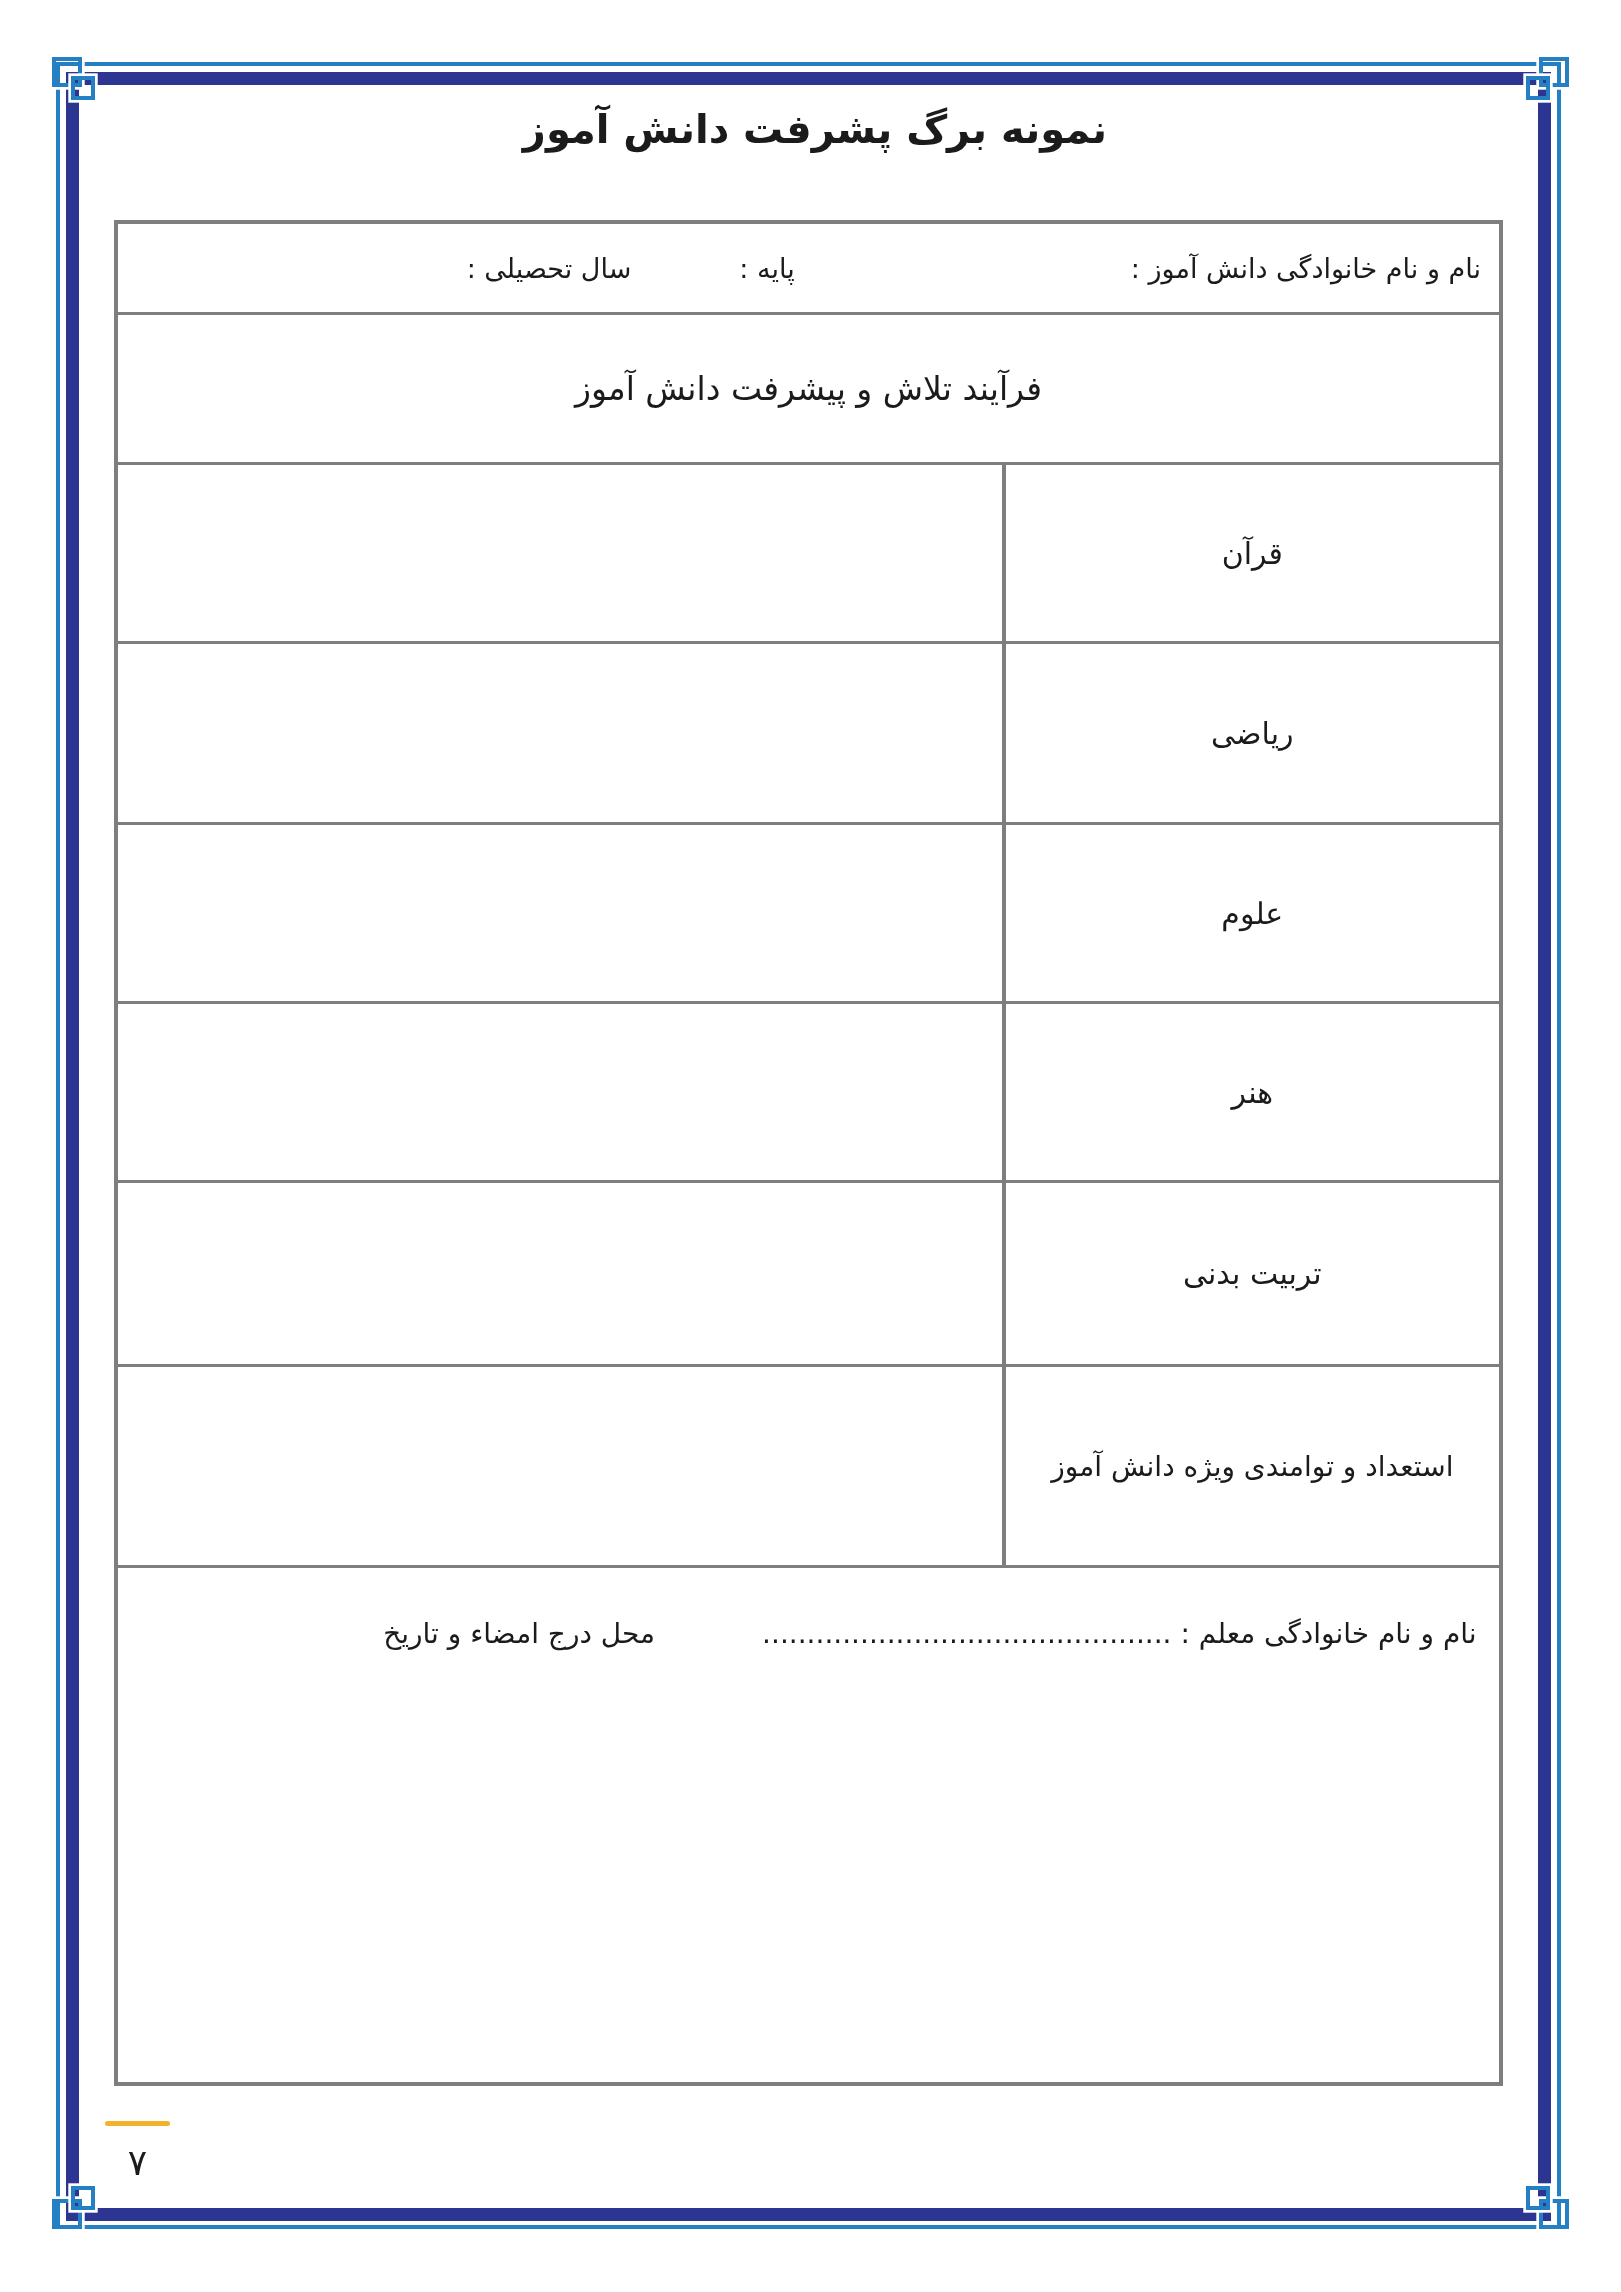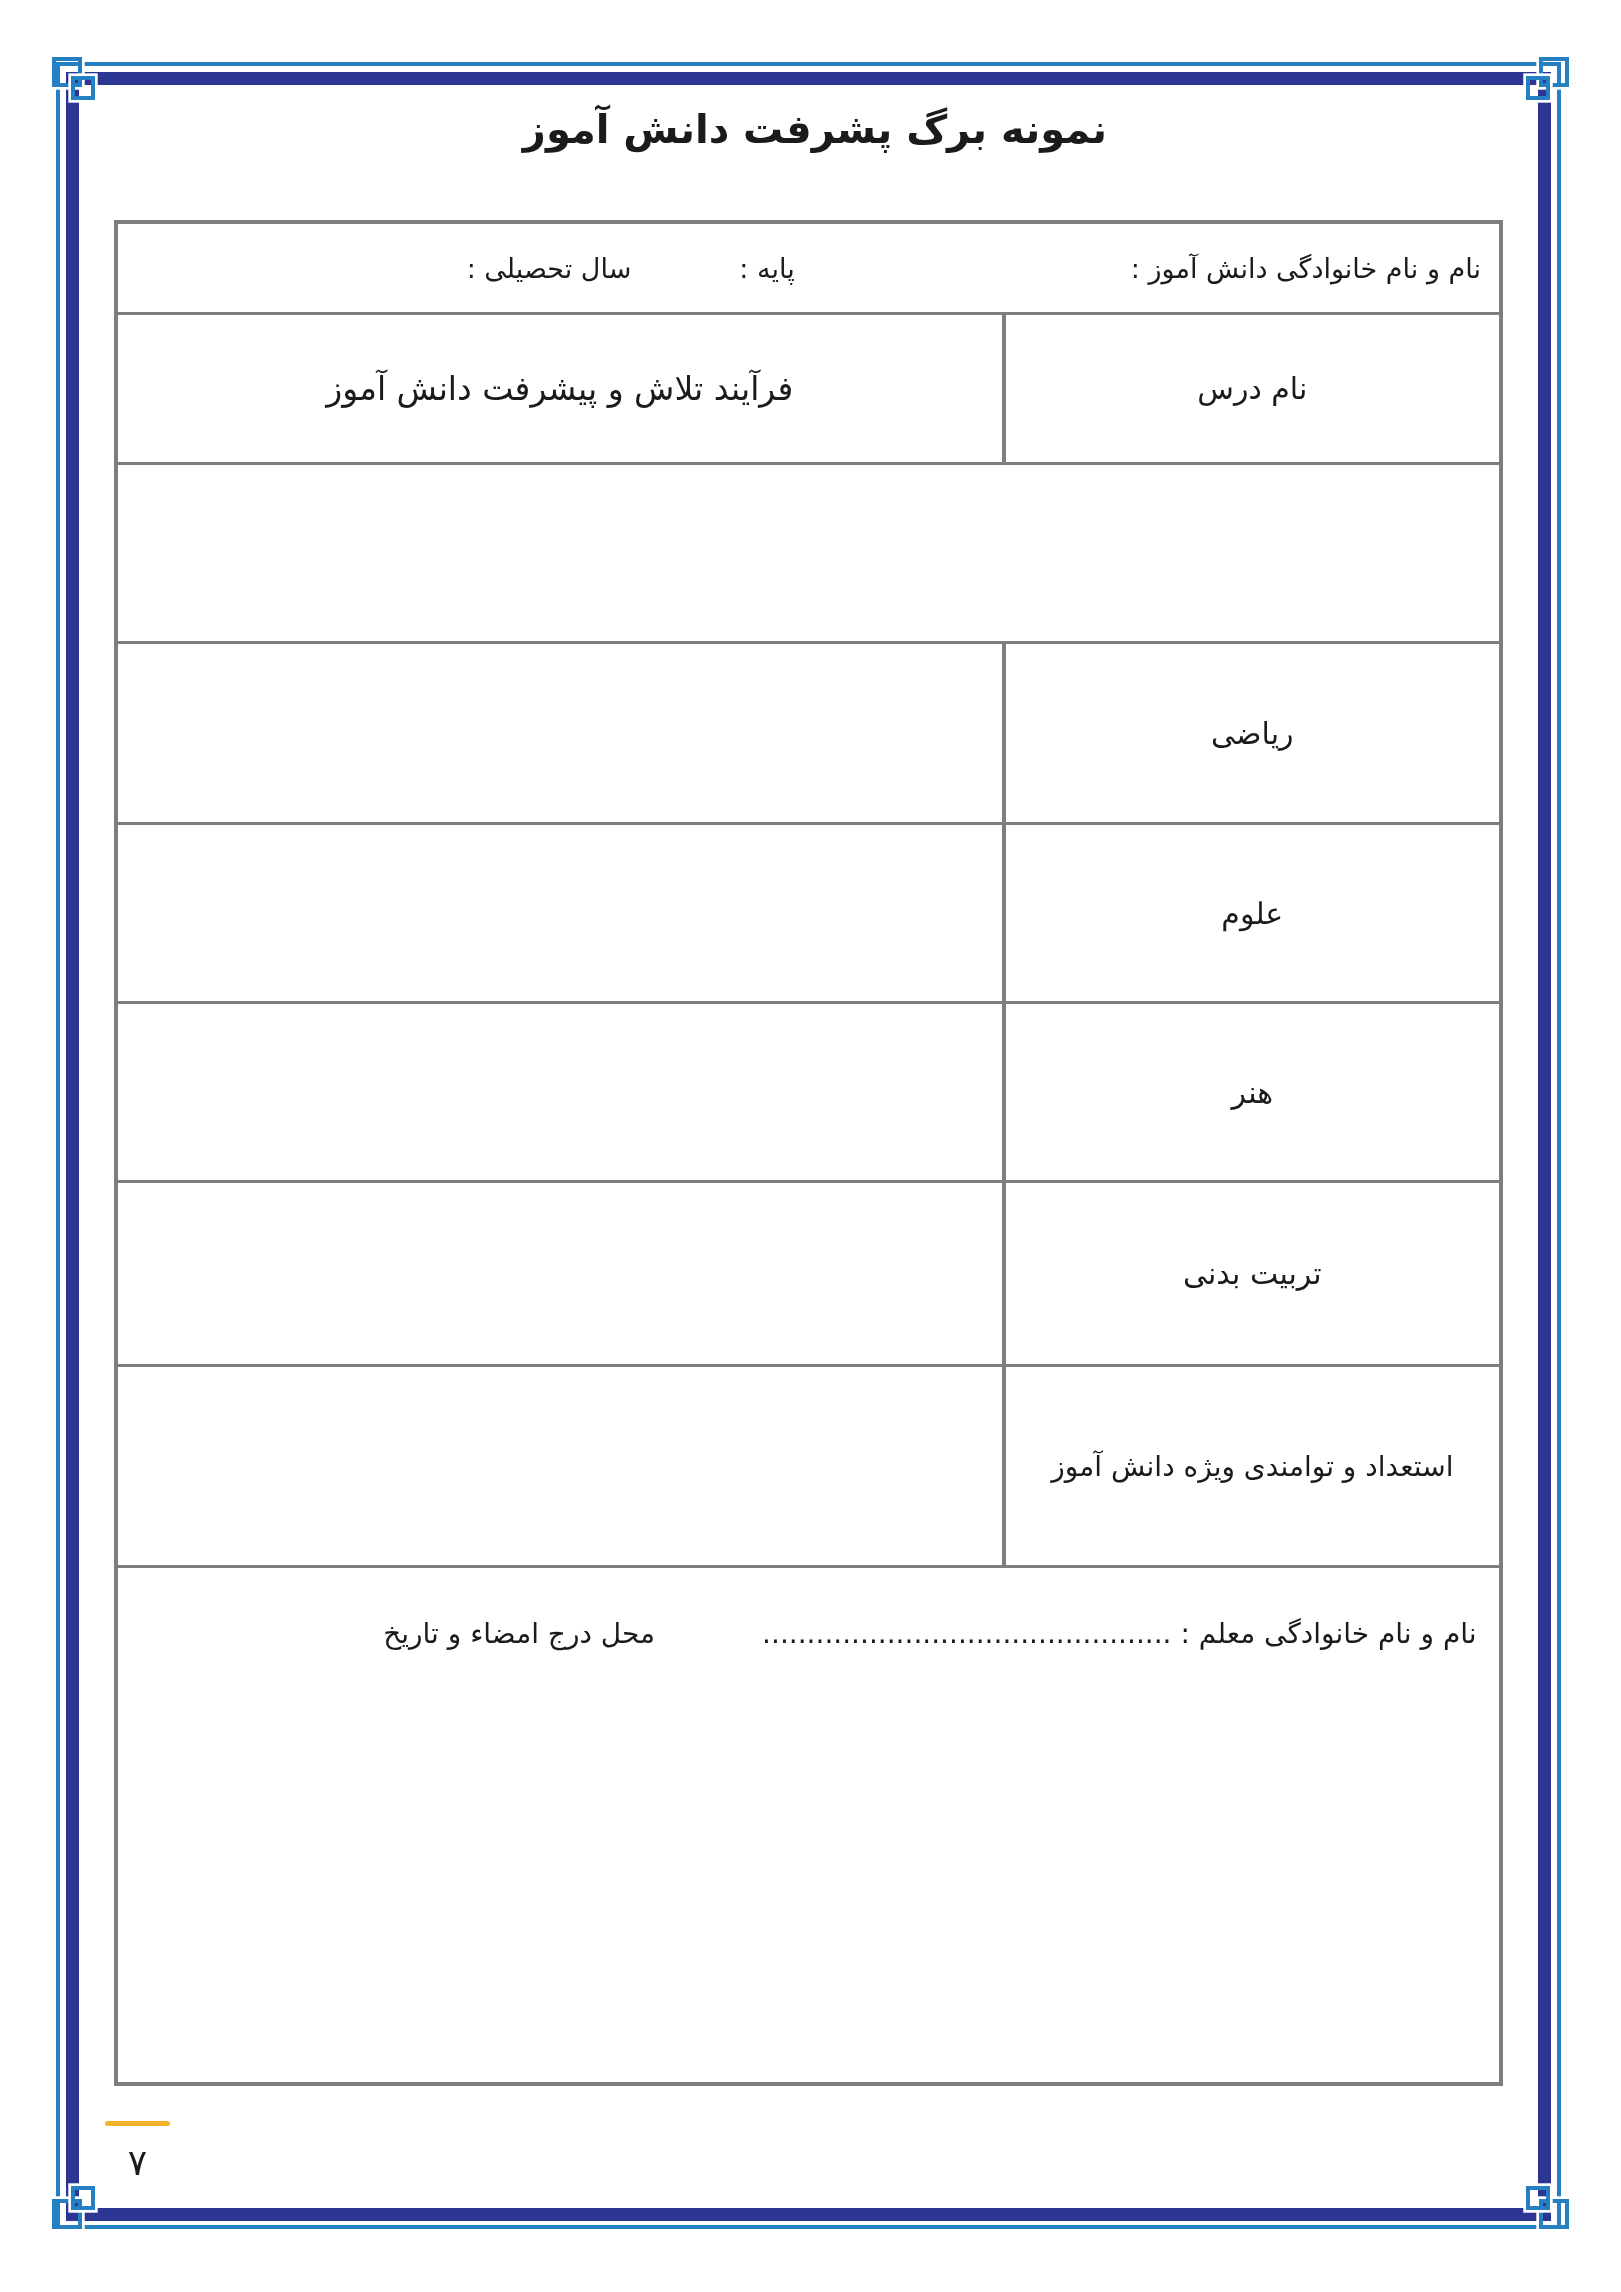--- a/index.html
+++ b/index.html
@@ -97,26 +97,26 @@
 
 <div class="form-table">
 
   <div class="t-row header-row">
     <span class="lbl lbl-student">نام و نام خانوادگی دانش آموز :</span>
     <span class="lbl lbl-grade">پایه :</span>
     <span class="lbl">سال تحصیلی :</span>
   </div>
 
   <div class="t-row" style="height:150px;">
-    <div class="cell-subject">نام درس</div>
     <div class="cell-progress">فرآیند تلاش و پیشرفت دانش آموز</div>
   </div>
 
 
   <div class="t-row" style="height:179px;">
+    <div class="cell-subject">قرآن</div>
     <div class="cell-progress"></div>
   </div>
 
   <div class="t-row" style="height:181px;">
     <div class="cell-subject">ریاضی</div>
     <div class="cell-progress"></div>
   </div>
 
   <div class="t-row" style="height:179px;font-family:Liberation Serif, serif;">
     <div class="cell-subject">علوم</div>

